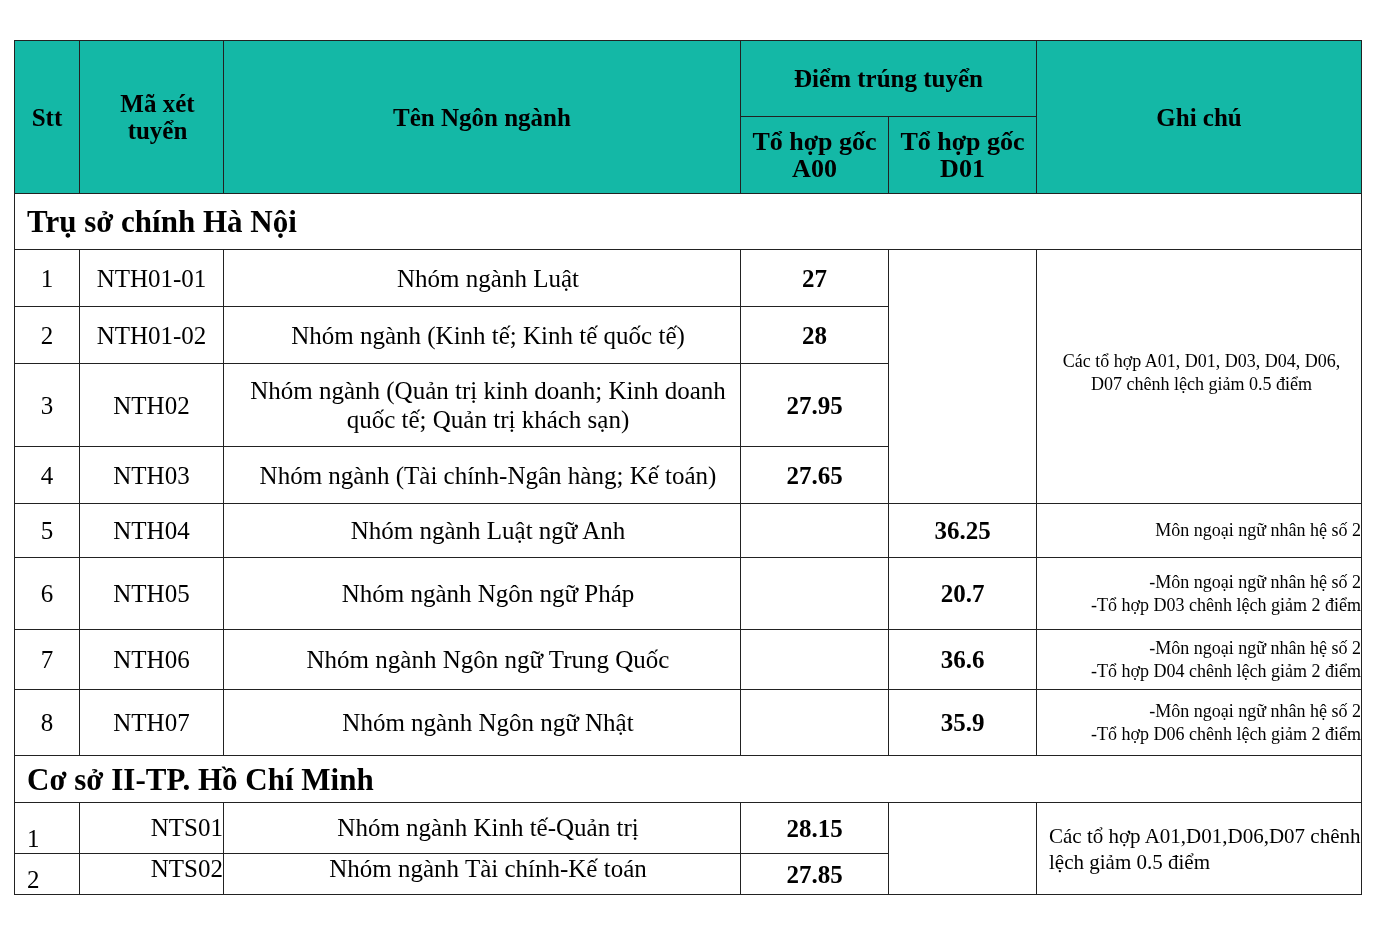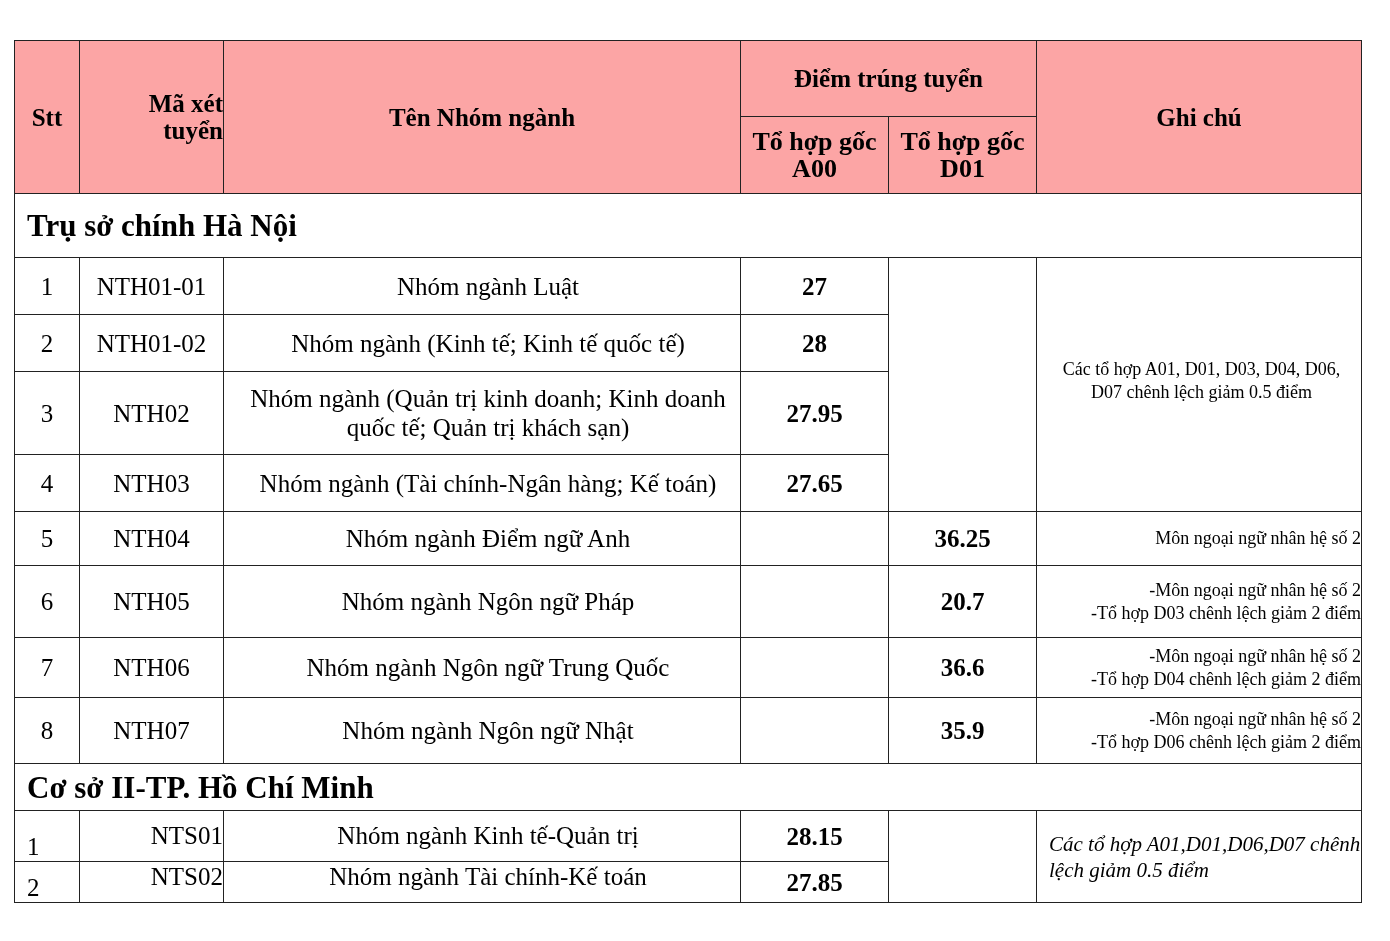--- a/index.html
+++ b/index.html
@@ -1,62 +1,62 @@
 <!DOCTYPE html>
 <html><head>
 <meta charset="utf-8">
 <style>
   html, body { margin:0; padding:0; background:#ffffff; }
   body { width:1390px; height:941px; position:relative; overflow:hidden;
          font-family:"Liberation Serif", "DejaVu Serif", serif; color:#000; }
   table.admit { position:absolute; left:14px; top:40px; width:1347px;
                 border-collapse:collapse; table-layout:fixed; }
   table.admit td, table.admit th { border:1.5px solid #222; padding:0; }
-  th { background:#fca5a5; font-weight:bold; font-size:25px; line-height:27px; }
+  th { background:#14b8a6; font-weight:bold; font-size:25px; line-height:27px; }
   th.sub { font-size:26px; line-height:27px; }
   td { font-size:25px; line-height:29px; }
   .c { text-align:center; }
   .l { text-align:center; padding-left:12px !important; }
   .b { font-weight:bold; }
   .section { font-weight:bold; font-size:31px; padding-left:12px !important; text-align:left; }
   .note-sm { font-size:18px; line-height:23px; padding-left:12px !important; text-align:right; }
   .note-c { font-size:18px; line-height:23px; text-align:center; }
   .hcm-stt { vertical-align:bottom; text-align:left; padding-left:12px !important; }
   .hcm-code { vertical-align:top; text-align:right; padding-left:12px !important; }
   .hcm-name { vertical-align:top; }
-  .hcm-note { font-size:21px; line-height:26px; text-align:left; padding-left:12px !important; vertical-align:middle;font-style:italic; }
+  .hcm-note { font-size:21px; line-height:26px; text-align:left; padding-left:12px !important; vertical-align:middle; }
   .ml { display:block;margin-left:32px; }
 </style>
 </head>
 <body>
 
 <table class="admit">
   <colgroup>
     <col style="width:65px">
     <col style="width:144px">
     <col style="width:517px">
     <col style="width:148px">
     <col style="width:148px">
     <col style="width:325px">
   </colgroup>
 
   <tbody>
       <tr style="height:76px">
     <th rowspan="2" class="c">Stt</th>
-    <th rowspan="2" style="text-align:right;padding-left:12px">Mã xét tuyển</th>
-    <th rowspan="2" class="c">Tên Nhóm ngành</th>
+    <th rowspan="2" style="text-align:center;padding-left:12px">Mã xét tuyển</th>
+    <th rowspan="2" class="c">Tên Ngôn ngành</th>
     <th colspan="2" class="c">Điểm trúng tuyển</th>
     <th rowspan="2" class="c">Ghi chú</th>
   </tr>
   <tr style="height:77px">
     <th class="c sub">Tổ hợp gốc A00</th>
     <th class="c sub">Tổ hợp gốc D01</th>
   </tr>
 
-  <tr style="height:64px">
+  <tr style="height:56px">
     <td colspan="6" class="section">Trụ sở chính Hà Nội</td>
   </tr>
 
   <tr style="height:57px">
     <td class="c">1</td>
     <td class="c">NTH01-01</td>
     <td class="l">Nhóm ngành Luật</td>
     <td class="c b">27</td>
     <td rowspan="4"></td>
     <td rowspan="4" class="note-c" style="padding:0 14px 8px 19px;">Các tổ hợp A01, D01, D03, D04, D06, D07 chênh lệch giảm 0.5 điểm</td>
@@ -75,21 +75,21 @@
   </tr>
   <tr style="height:57px">
     <td class="c">4</td>
     <td class="c">NTH03</td>
     <td class="l">Nhóm ngành (Tài chính-Ngân hàng; Kế toán)</td>
     <td class="c b">27.65</td>
   </tr>
   <tr style="height:54px">
     <td class="c">5</td>
     <td class="c">NTH04</td>
-    <td class="l">Nhóm ngành Điểm ngữ Anh</td>
+    <td class="l">Nhóm ngành Luật ngữ Anh</td>
     <td></td>
     <td class="c b">36.25</td>
     <td class="note-sm">Môn ngoại ngữ nhân hệ số 2</td>
   </tr>
   <tr style="height:72px">
     <td class="c">6</td>
     <td class="c">NTH05</td>
     <td class="l">Nhóm ngành Ngôn ngữ Pháp</td>
     <td></td>
     <td class="c b">20.7</td>

